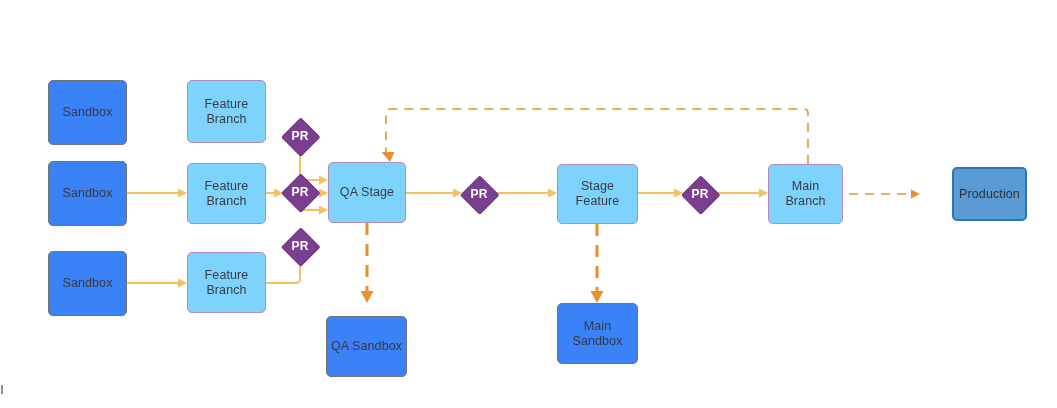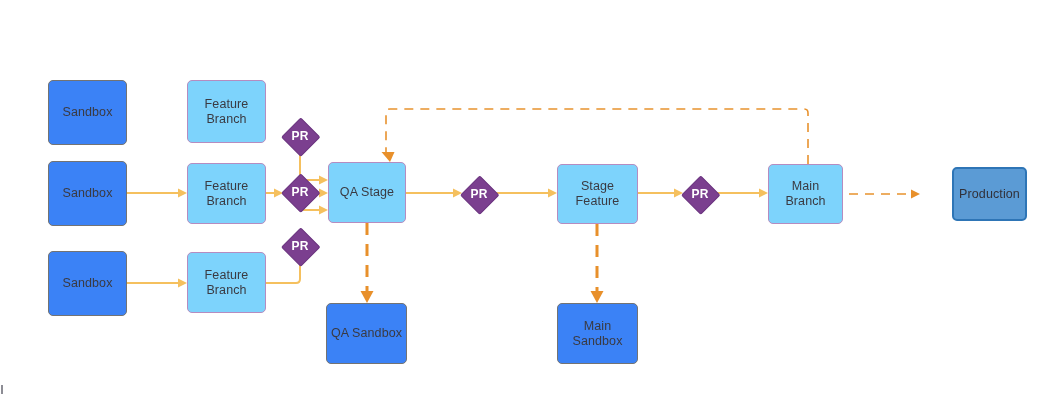--- a/index.html
+++ b/index.html
@@ -219,21 +219,21 @@
 
   <div class="node branch" style="left:187px; top:252px; width:79px; height:61px;">
     <span>Feature
 Branch</span>
   </div>
 
   <div class="node branch" style="left:328px; top:162px; width:78px; height:61px;">
     <span>QA Stage</span>
   </div>
 
-  <div class="node sandbox" style="left:326px; top:303px; width:81px; height:61px;">
+  <div class="node sandbox" style="left:326px; top:316px; width:81px; height:61px;">
     <span>QA Sandbox</span>
   </div>
 
   <div class="node branch" style="left:557px; top:164px; width:81px; height:60px;">
     <span>Stage Feature</span>
   </div>
 
   <div class="node sandbox" style="left:557px; top:303px; width:81px; height:61px;">
     <span>Main
 Sandbox</span>

